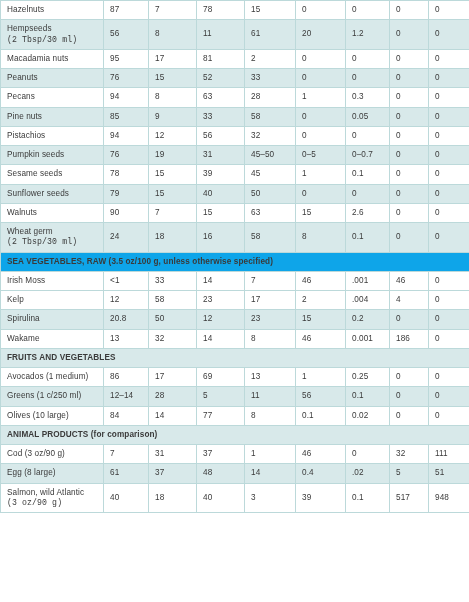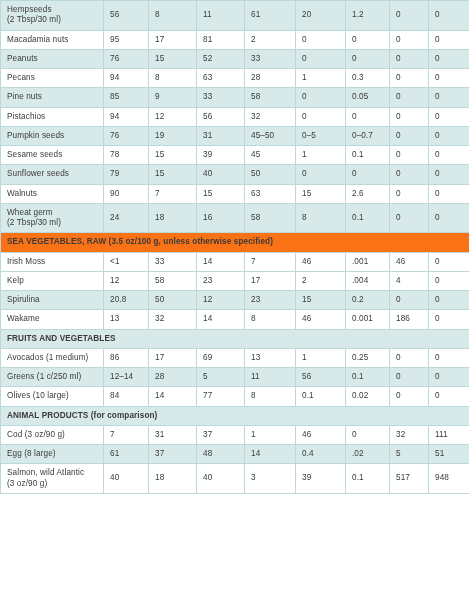--- a/index.html
+++ b/index.html
@@ -40,52 +40,63 @@
     letter-spacing: 0.1px;
     white-space: nowrap;
   }
   tr.row-plain td { background: #ffffff; }
   tr.row-tint  td { background: #d8e9ea; }
 
   td.cell-name { text-align: left; }
   td.cell-num  { text-align: left; }
 
   tr.section-row td.section-cell {
-    background: #f97316;
+    background: #0ea5e9;
     color: #1e8b93;
     font-weight: bold;
     font-size: 9.2px;
     letter-spacing: 0.15px;
     padding: 5px 6px 5px 6px;
     border-left: 1px solid #bcd9da;
     border-right: 1px solid #bcd9da;
     border-top: 1px solid #bcd9da;
     border-bottom: 1px solid #bcd9da;
   }
   tr.section-row.section-tint td.section-cell {
     background: #d8e9ea;
   }
-  .name-line2 { display: block; }
+  .name-line2 { display: block; font-family: Liberation Mono, monospace; }
 </style>
 </head>
 <body>
 
 <table id="nutrition-table">
   <colgroup>
     <col class="c-name">
       <col class="c-d1">
       <col class="c-d2">
       <col class="c-d3">
       <col class="c-d4">
     <col class="c-d5">
       <col class="c-d6">
       <col class="c-d7">
       <col class="c-d8">
   </colgroup>
   <tbody>
+      <tr class="row-plain">
+        <td class="cell-name"><span>Hazelnuts</span></td>
+        <td class="cell-num">87</td>
+        <td class="cell-num">7</td>
+        <td class="cell-num">78</td>
+        <td class="cell-num">15</td>
+        <td class="cell-num">0</td>
+        <td class="cell-num">0</td>
+        <td class="cell-num">0</td>
+        <td class="cell-num">0</td>
+      </tr>
       <tr class="row-tint">
         <td class="cell-name"><span>Hempseeds</span><span class="name-line2">(2 Tbsp/30 ml)</span></td>
         <td class="cell-num">56</td>
         <td class="cell-num">8</td>
         <td class="cell-num">11</td>
         <td class="cell-num">61</td>
         <td class="cell-num">20</td>
         <td class="cell-num">1.2</td>
         <td class="cell-num">0</td>
         <td class="cell-num">0</td>

